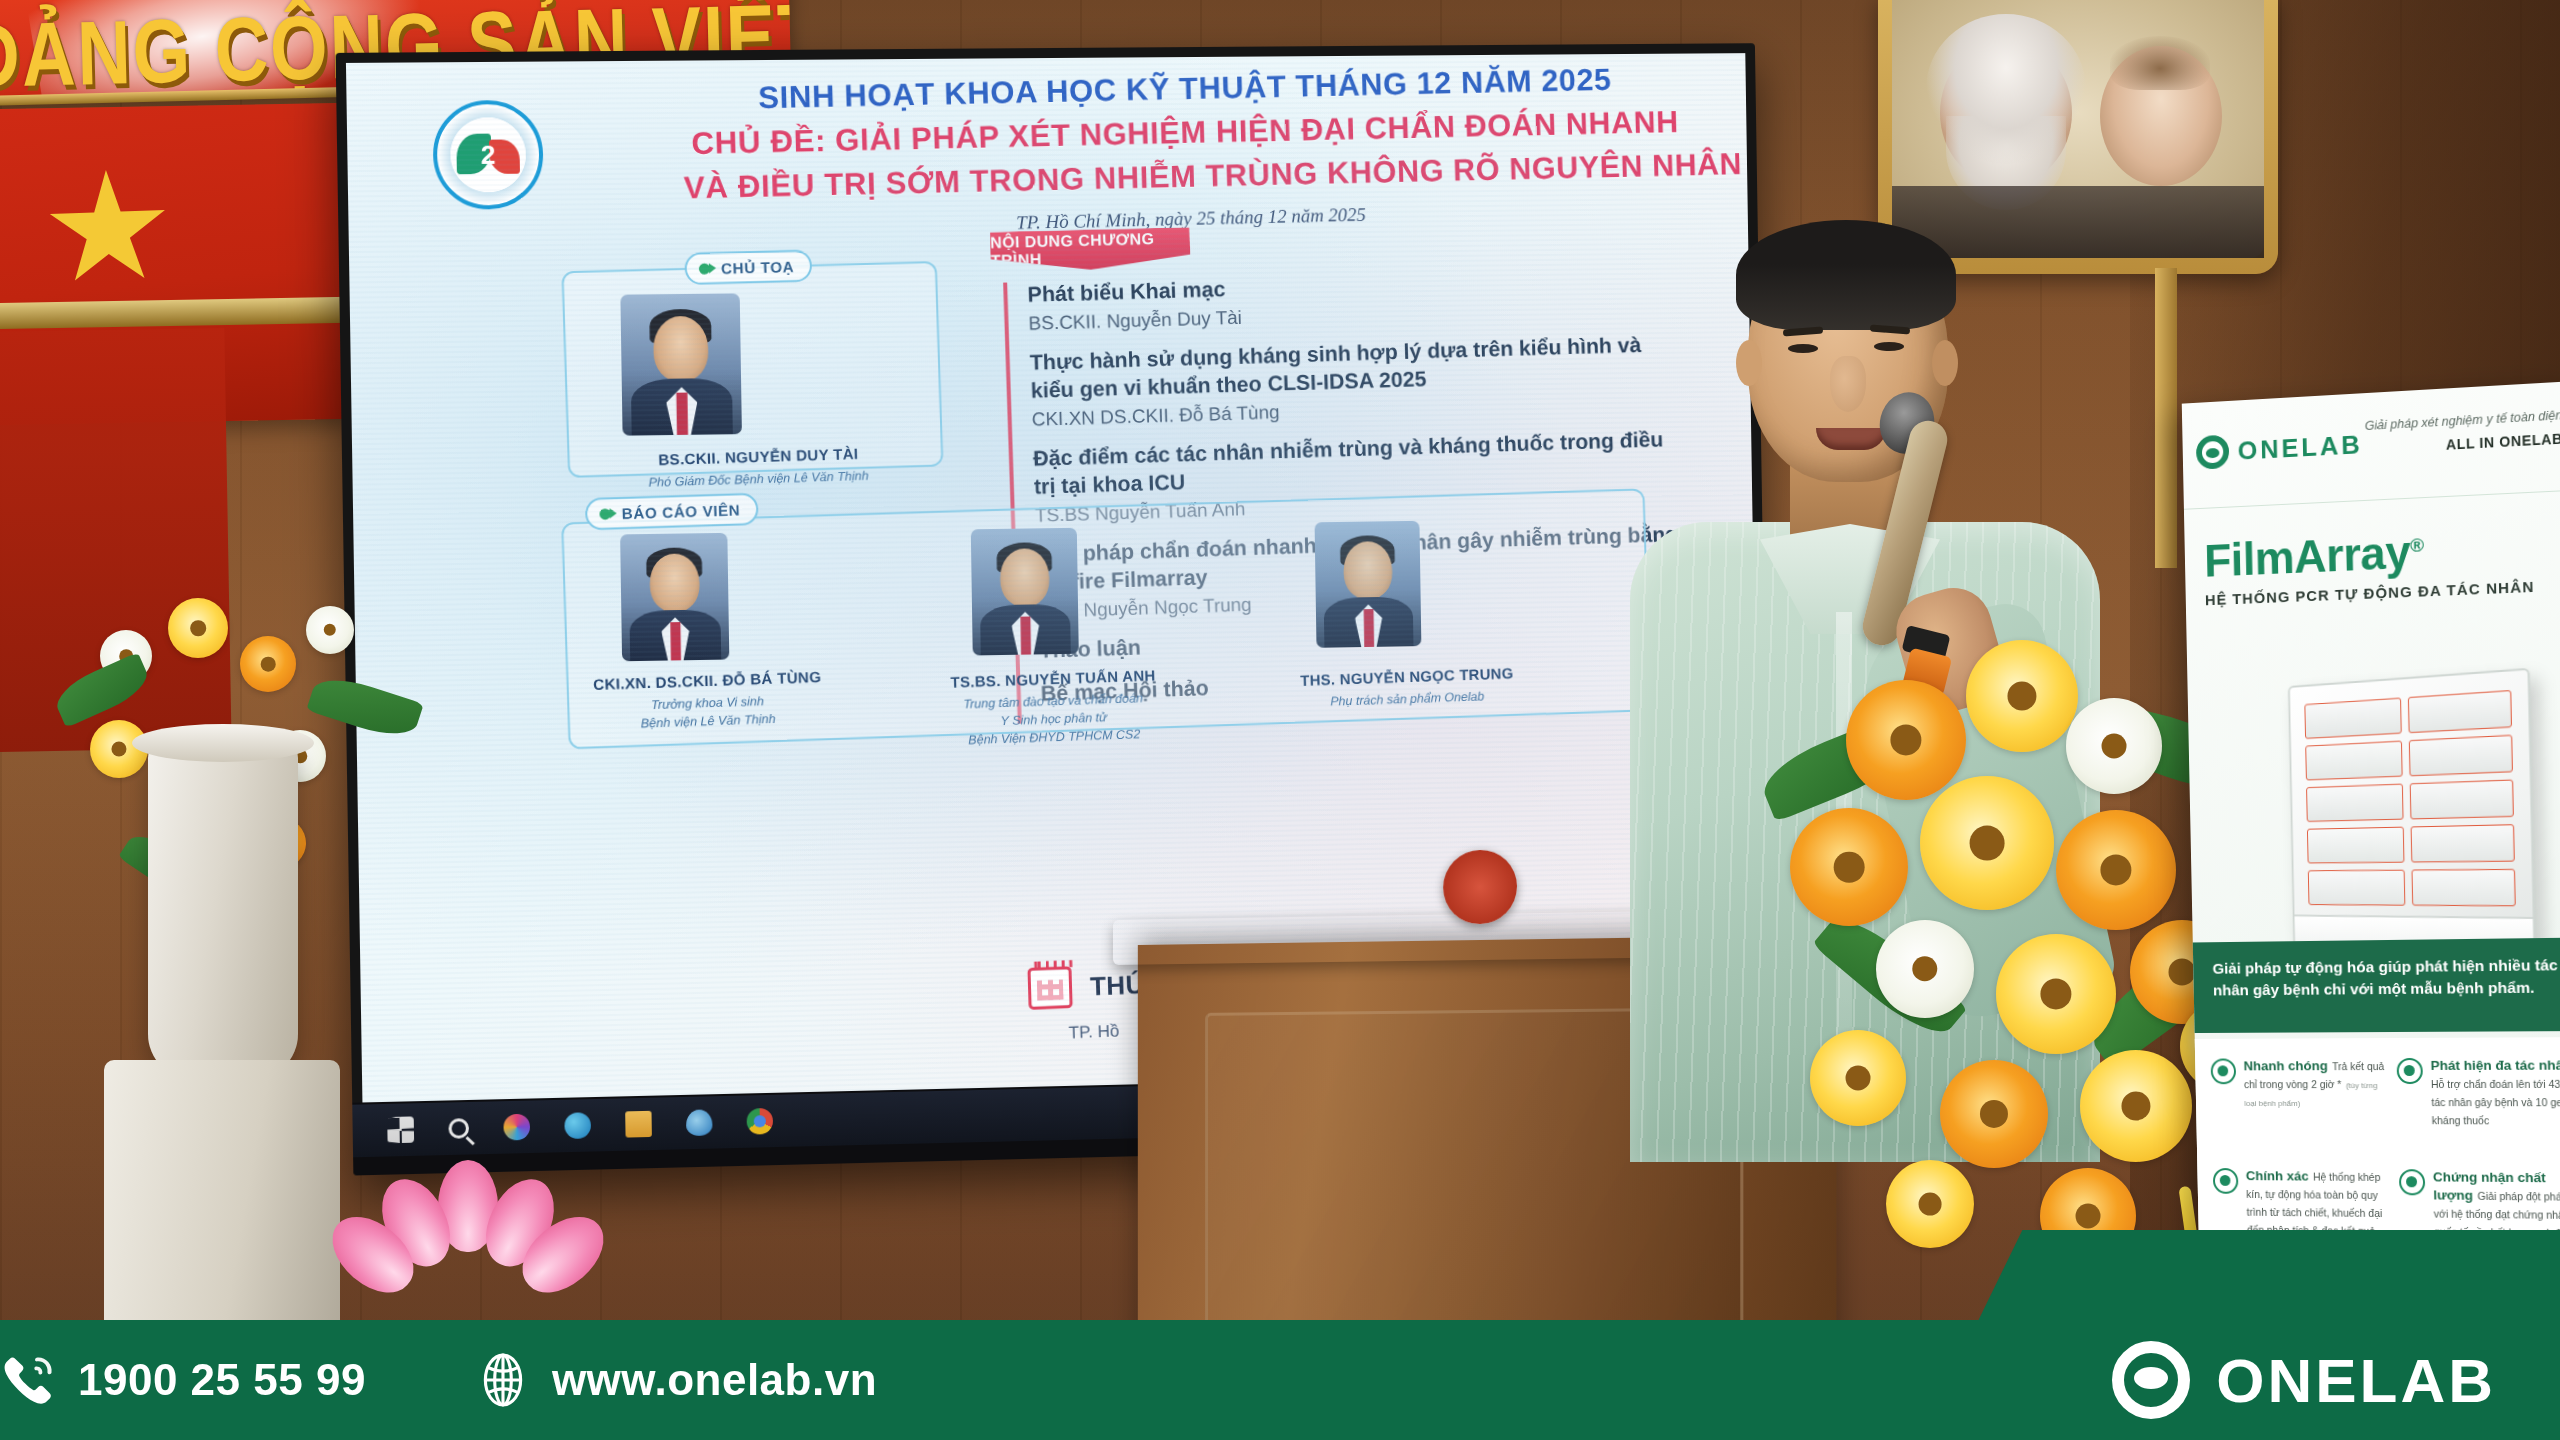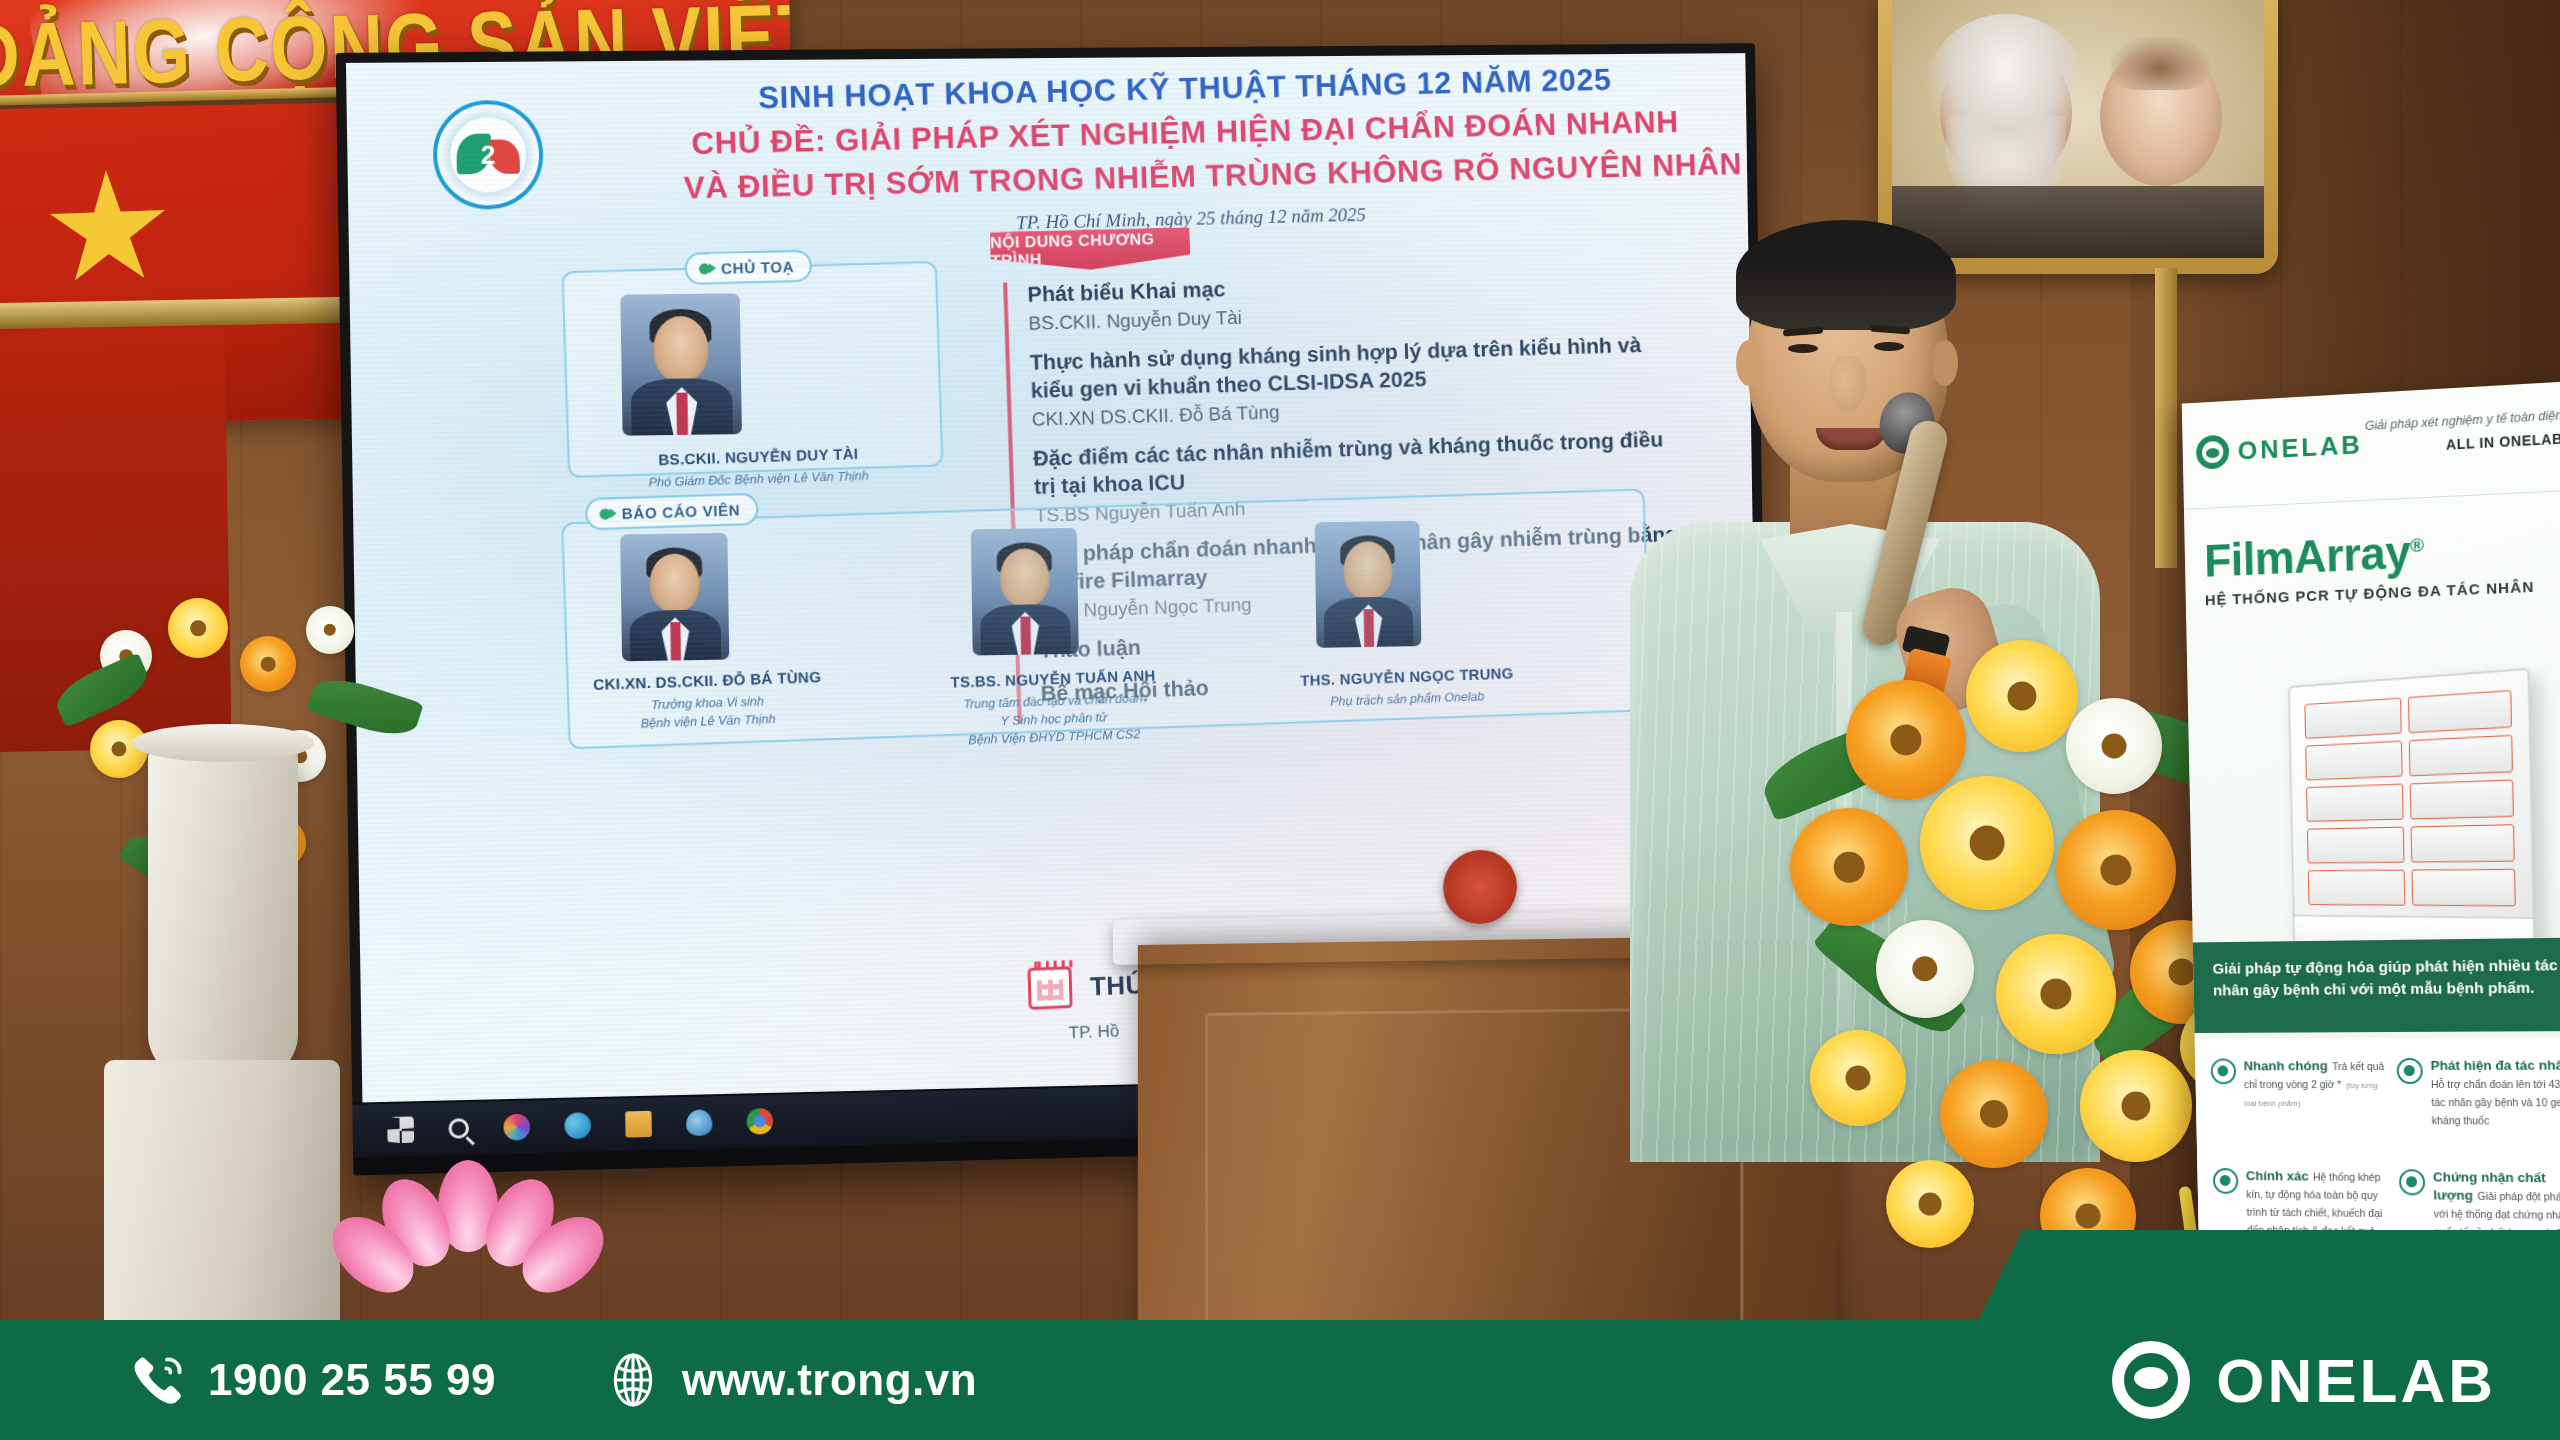--- a/index.html
+++ b/index.html
@@ -569,21 +569,21 @@
     width:26%; height:26%; border-radius:50%; background:#8a5a16;
   }
   .sprig { position: absolute; width: 12px; border-radius: 6px; background: linear-gradient(180deg,#ffe24d,#e5b410); }
 
   
   .footer {
     position: absolute; left: 0; bottom: 0; width: 2560px; height: 120px;
     background: #0d6b46;
     display: flex; align-items: center;
   }
-  .footer-contact { display: flex; align-items: center; gap: 112px; padding-left: 130px; }
+  .footer-contact { display: flex; align-items: center; gap: 112px; }
   .fc-item { display: flex; align-items: center; gap: 24px; }
   .fc-text { font-size: 44px; font-weight: 700; color: #fff; letter-spacing: .5px; }
   .phone-ic { width: 54px; height: 54px; position: relative; }
   .globe-ic { width: 50px; height: 56px; position: relative; }
   .footer-logo {
     position: absolute; right: 64px; top: 50%; transform: translateY(-50%);
     display: flex; align-items: center; gap: 26px;
   }
   .fl-mark { width: 78px; height: 78px; border-radius: 50%; border: 12px solid #fff; position: relative; }
   .fl-mark::after { content:""; position:absolute; left:10px; top:14px; width:34px; height:22px; border-radius:50%; background:#fff; }
@@ -911,21 +911,21 @@
         <span class="globe-ic">
           <svg viewBox="0 0 48 54" width="50" height="56" aria-hidden="true">
             <ellipse cx="24" cy="27" rx="17" ry="24" fill="none" stroke="#ffffff" stroke-width="3"></ellipse>
             <ellipse cx="24" cy="27" rx="8" ry="24" fill="none" stroke="#ffffff" stroke-width="3"></ellipse>
             <line x1="24" y1="3" x2="24" y2="51" stroke="#ffffff" stroke-width="3"></line>
             <line x1="7" y1="27" x2="41" y2="27" stroke="#ffffff" stroke-width="3"></line>
             <path d="M10 15 Q24 22 38 15" fill="none" stroke="#ffffff" stroke-width="3"></path>
             <path d="M10 39 Q24 32 38 39" fill="none" stroke="#ffffff" stroke-width="3"></path>
           </svg>
         </span>
-        <span class="fc-text">www.trong.vn</span>
+        <span class="fc-text">www.onelab.vn</span>
       </div>
     </div>
     <div class="footer-logo">
       <span class="fl-mark"></span>
       <span class="fl-word">ONELAB</span>
     </div>
   </div>
 
 </div>
 

